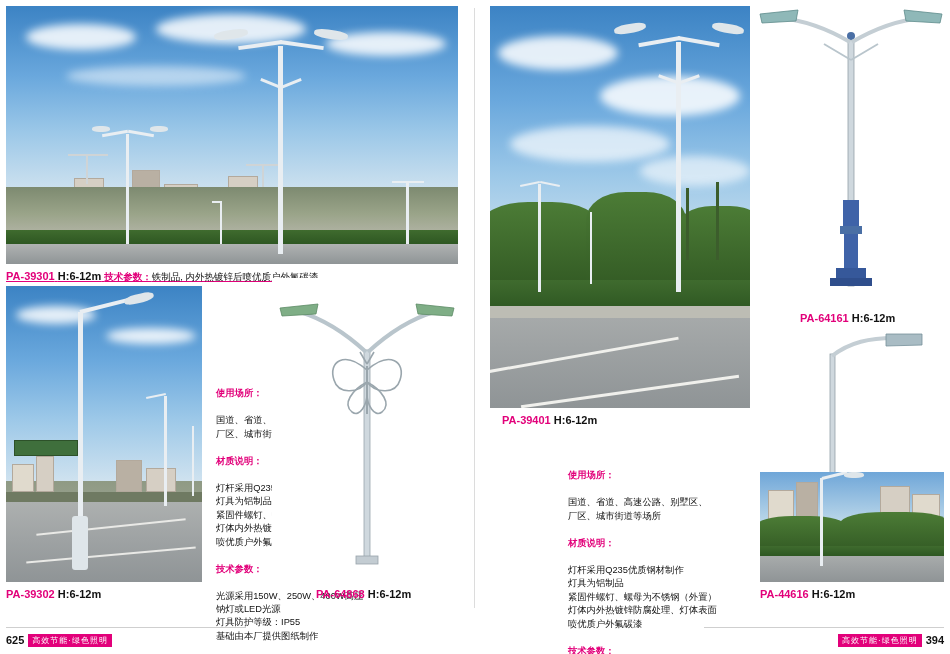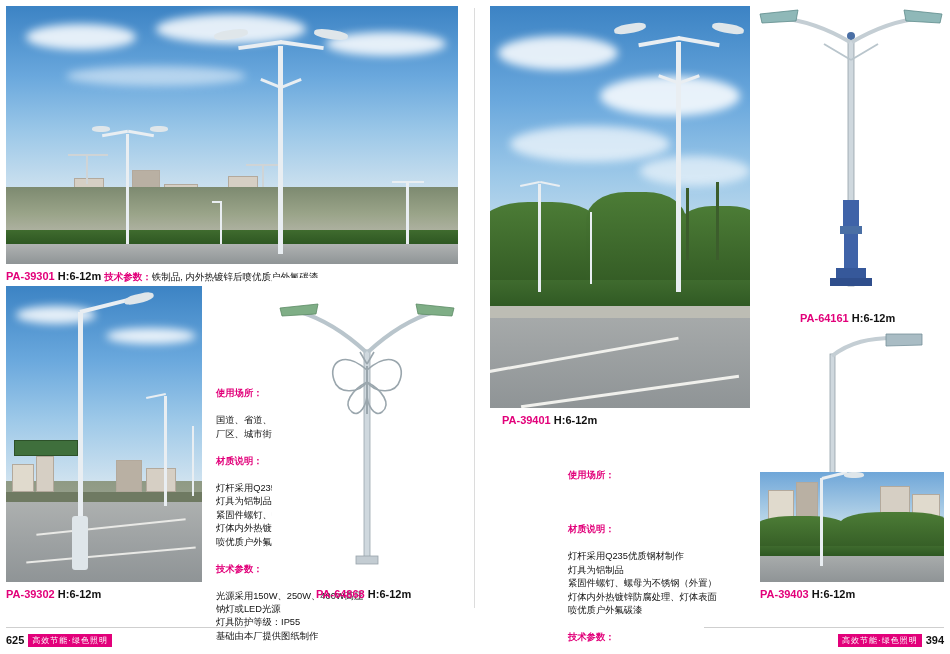--- a/index.html
+++ b/index.html
@@ -190,21 +190,21 @@
     <div class="lamp-head" style="left:144px; top:120px; width:18px; height:6px;"></div>
 
     <div class="lamp-line" style="left:400px; top:176px; width:3px; height:62px;"></div>
     <div class="lamp-line" style="left:386px; top:175px; width:16px; height:2px;"></div>
     <div class="lamp-line" style="left:402px; top:175px; width:16px; height:2px;"></div>
 
     <div class="lamp-line" style="left:214px; top:196px; width:2px; height:42px;"></div>
     <div class="lamp-line" style="left:206px; top:195px; width:10px; height:2px;"></div>
   </div>
 
-  <div class="cap" style="left:6px; top:270px;">
+  <div class="cap" style="left:6px; top:270px;text-decoration:underline;">
     <span>PA-39301</span>
     <span class="h">H:6-12m</span>
     <span class="cap-note">
       <span class="k">技术参数：</span><span>铁制品, 内外热镀锌后喷优质户外氟碳漆。</span>
     </span>
   </div>
 
   <div class="photo" style="left:6px; top:286px; width:196px; height:296px;">
     <div class="sky" style="height:66%;"></div>
     <div class="cloud" style="left:10px; top:20px; width:80px; height:18px;"></div>
@@ -366,27 +366,28 @@
     <div class="bldg t" style="left:152px; top:22px; width:28px; height:26px;"></div>
     <div class="treeline" style="left:-4px; top:44px; width:90px; height:34px;"></div>
     <div class="treeline" style="left:80px; top:40px; width:110px; height:38px;"></div>
     <div class="road" style="height:34px;"></div>
     <div class="greenband" style="left:0;right:0;top:74px;height:10px;"></div>
     <div class="lamp-line" style="left:60px; top:6px; width:3px; height:88px;"></div>
     <div class="lamp-line" style="left:62px; top:5px; width:26px; height:3px; transform:rotate(-14deg); transform-origin:left center;"></div>
     <div class="lamp-head" style="left:84px; top:0px; width:20px; height:6px;"></div>
   </div>
   <div class="cap" style="left:760px; top:588px;">
-    <span>PA-39403</span>
+    <span>PA-44616</span>
     <span class="h">H:6-12m</span>
   </div>
 
   <div class="spec" style="left:568px; top:456px; width:160px;">
     <span class="hd">使用场所：</span><br>
-    <br>
+    <span>国道、省道、高速公路、别墅区、
+厂区、城市街道等场所</span><br>
     <span class="hd">材质说明：</span><br>
     <span>灯杆采用Q235优质钢材制作
 灯具为铝制品
 紧固件螺钉、螺母为不锈钢（外置）
 灯体内外热镀锌防腐处理、灯体表面
 喷优质户外氟碳漆</span><br>
     <span class="hd">技术参数：</span><br>
     
   </div>
 

